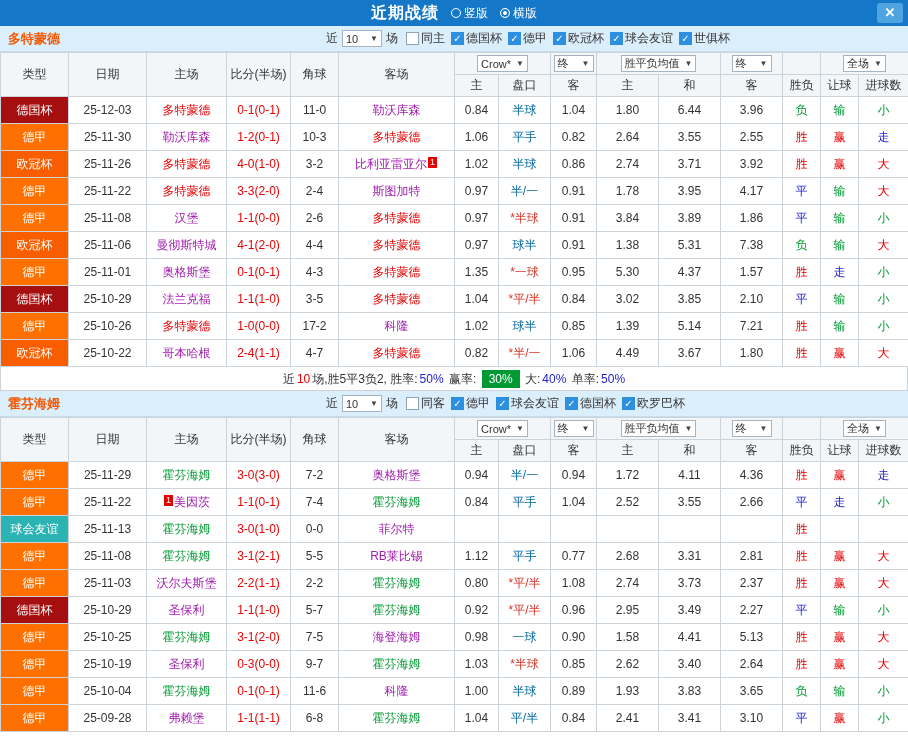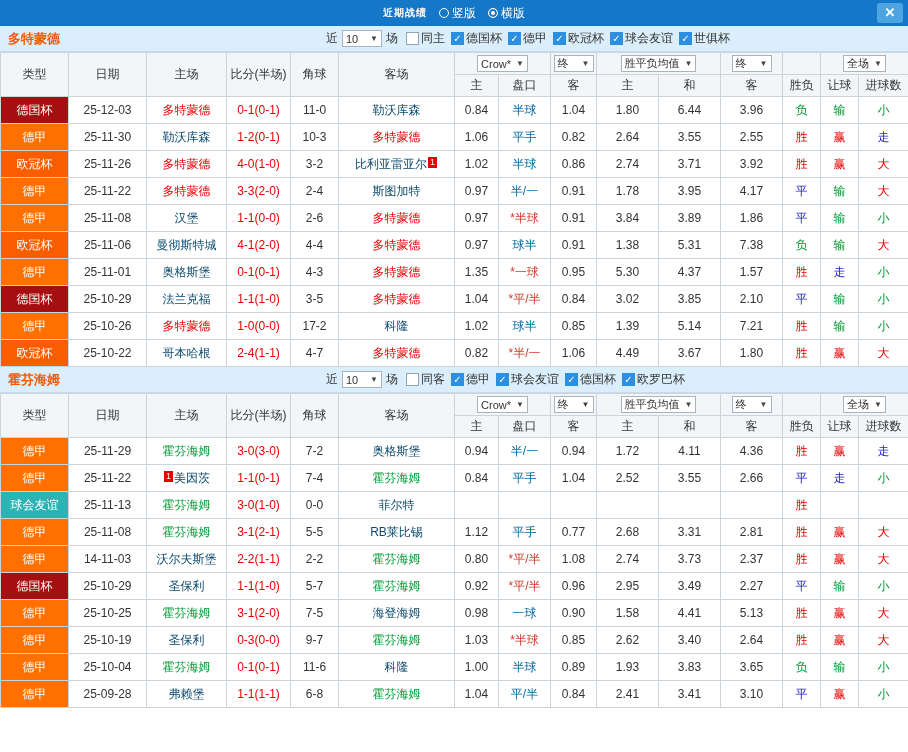--- a/index.html
+++ b/index.html
@@ -4,21 +4,21 @@
 <style>
   * { box-sizing: border-box; }
   body {
     margin: 0; width: 908px; height: 752px; overflow: hidden;
     font-family: "Liberation Sans", sans-serif; font-size: 12px;
     color: #333; background: #fff;
   }
   
   .topbar { height: 26px; background: #1577c8; display: flex; align-items: center;
             justify-content: center; position: relative; color: #fff; gap: 12px; }
-  .topbar .title { font-weight: bold; font-size: 10px; letter-spacing: 1px; text-align: center; }
+  .topbar .title { font-weight: bold; font-size: 16px; letter-spacing: 1px; text-align: center; }
   .radio-wrap { display: inline-flex; align-items: center; gap: 3px; cursor: pointer; }
   .radio { width: 10px; height: 10px; border: 1px solid #fff; border-radius: 50%;
            display: inline-block; background: transparent; }
   .radio.checked { background: #fff; box-shadow: inset 0 0 0 2px #1577c8; }
   .close { position: absolute; right: 5px; top: 3px; width: 26px; height: 20px;
            background: #4ea4e0; border-radius: 3px; text-align: center;
            line-height: 20px; font-size: 13px; font-weight: bold; cursor: pointer; }
   
   .strip { height: 26px; background: #dbeefb; display: flex; align-items: center;
            position: relative; border-bottom: 1px solid #c6dcee; }
@@ -35,21 +35,21 @@
   thead th { background: #f3f6f9; font-weight: normal; height: 22px; font-size: 12px; color: #333; }
   tbody td { height: 27px; background: #fff; }
   .c1{width:68px}.c2{width:78px}.c3{width:80px}.c4{width:64px}.c5{width:48px}
   .c6{width:116px}.c7{width:44px}.c8{width:52px}.c9{width:46px}.c10{width:62px}
   .c11{width:62px}.c12{width:62px}.c13{width:38px}.c14{width:38px}.c15{width:50px}
   td.comp { color: #fff; }
   td.score { color: #e60000; }
   td.hc { color: #0369a1; }
   td.hc.star { color: #d4372a; }
   td.num, td.date, td.corner { color: #333; }
-  .tname { color: #0c4a6e; }
+  .tname { color: #a21caf; }
   .badge { display: inline-block; background: #e60000; color: #fff; font-size: 9px;
            line-height: 11px; padding: 0 2px; vertical-align: 3px; margin: 0 1px; }
   
   .sel { display: inline-flex; align-items: center; justify-content: space-between;
          background: #fff; border: 1px solid #a7b4bf; height: 17px; padding: 0 3px;
          font-size: 11px; gap: 5px; min-width: 40px; cursor: pointer; vertical-align: middle; }
   .sel .arr { font-size: 8px; color: #444; }
   
   .c-r { color: #e60000; } .c-b { color: #2222cc; } .c-g { color: #009933; } .c-n { color: #333; }
   
@@ -348,20 +348,21 @@
           <td class="num">1.06</td>
           <td class="num">4.49</td>
           <td class="num">3.67</td>
           <td class="num">1.80</td>
           <td class="res c-r">胜</td>
           <td class="res c-r">赢</td>
           <td class="res c-r">大</td>
         </tr>
       </tbody>
   </table>
+  <div class="summary"><span class="c-n">近</span><span class="c-r">10</span><span class="c-n">场,胜5平3负2, 胜率:</span><span class="c-b">50%</span><span class="c-n"> 赢率: </span><span class="sbadge">30%</span><span class="c-n"> 大:</span><span class="c-b">40%</span><span class="c-n"> 单率:</span><span class="c-b">50%</span></div>
 </div>
 
 <div class="section">
   <div class="strip">
     <span class="team">霍芬海姆</span>
     <span class="filters">
       <span>近</span>
       <span class="sel">
           <span>10</span>
           <span class="arr">▼</span>
@@ -525,21 +526,21 @@
           <td class="num">0.77</td>
           <td class="num">2.68</td>
           <td class="num">3.31</td>
           <td class="num">2.81</td>
           <td class="res c-r">胜</td>
           <td class="res c-r">赢</td>
           <td class="res c-r">大</td>
         </tr>
         <tr>
           <td class="comp" style="background: rgb(255, 112, 0);">德甲</td>
-          <td class="date">14-11-03</td>
+          <td class="date">25-11-03</td>
           <td class="tcell"><span class="tname">沃尔夫斯堡</span></td>
           <td class="score">2-2(1-1)</td>
           <td class="corner">2-2</td>
           <td class="tcell"><span class="tname" style="color: rgb(0, 153, 51);">霍芬海姆</span></td>
           <td class="num">0.80</td>
           <td class="hc star">*平/半</td>
           <td class="num">1.08</td>
           <td class="num">2.74</td>
           <td class="num">3.73</td>
           <td class="num">2.37</td>

